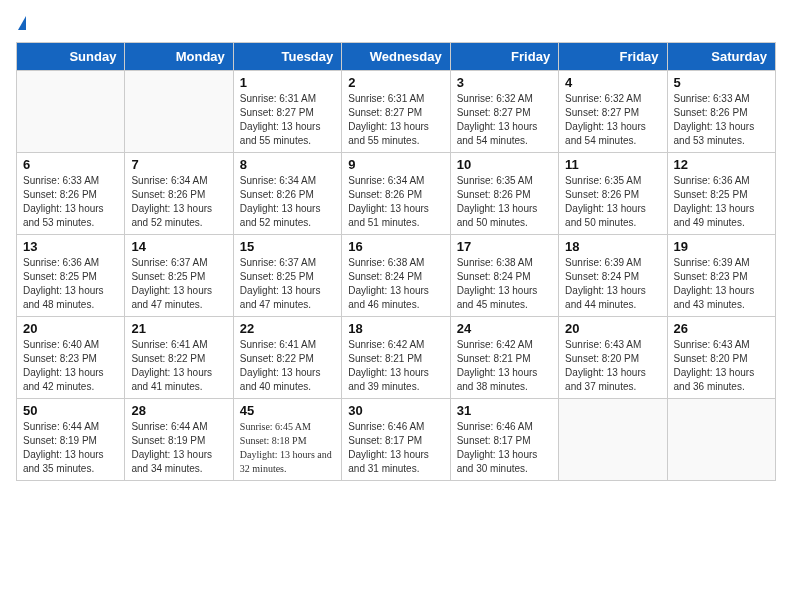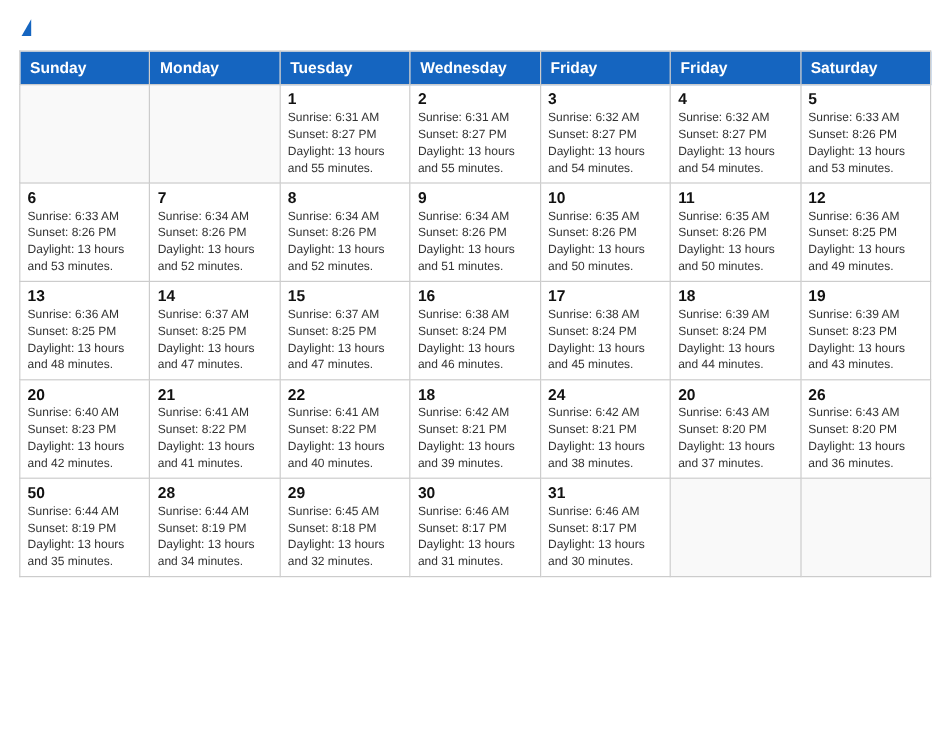--- a/index.html
+++ b/index.html
@@ -47,21 +47,21 @@
       color: #333;
     }
     .calendar {
       width: 100%;
       border-collapse: collapse;
       font-size: 11px;
     }
     .calendar th {
       background-color: #1565c0;
       color: white;
-      text-align: left;
+      text-align: right;
       padding: 6px 8px;
       font-size: 13px;
       font-weight: bold;
       border: 1px solid #ccc;
     }
     .calendar td {
       border: 1px solid #ccc;
       vertical-align: top;
       padding: 4px 6px;
       width: calc(100% / 7);
@@ -285,22 +285,22 @@
 Sunset: 8:19 PM
 Daylight: 13 hours and 35 minutes.</div>
         </td>
         <td>
           <div class="day-num">28</div>
           <div class="day-info" style="white-space: pre-line;">Sunrise: 6:44 AM
 Sunset: 8:19 PM
 Daylight: 13 hours and 34 minutes.</div>
         </td>
         <td>
-          <div class="day-num">29</div>
-          <div class="day-info" style="white-space: pre-line;">Sunrise: 6:45 AM
+          <div class="day-num">45</div>
+          <div class="day-info" style="white-space: pre-line; font-family: Liberation Serif, serif;">Sunrise: 6:45 AM
 Sunset: 8:18 PM
 Daylight: 13 hours and 32 minutes.</div>
         </td>
         <td>
           <div class="day-num">30</div>
           <div class="day-info" style="white-space: pre-line;">Sunrise: 6:46 AM
 Sunset: 8:17 PM
 Daylight: 13 hours and 31 minutes.</div>
         </td>
         <td>

